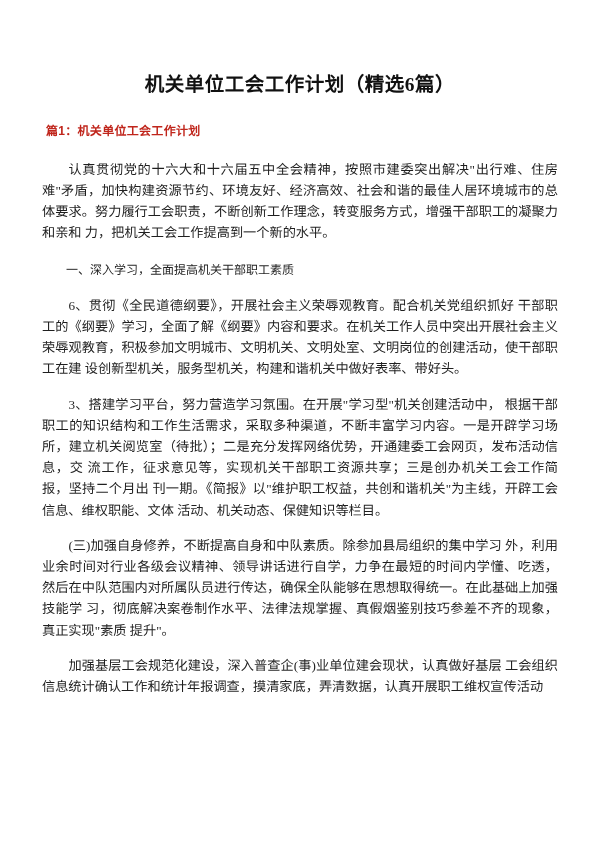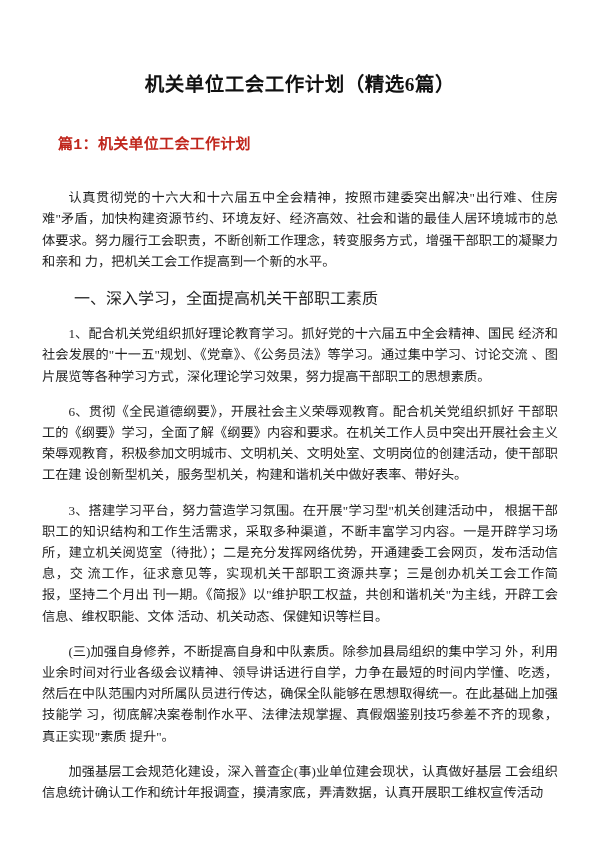--- a/index.html
+++ b/index.html
@@ -35,64 +35,63 @@
     padding-top: 72px;
     text-align: center;
     font-size: 19.5px;
     font-weight: bold;
     letter-spacing: 0.5px;
     line-height: 1.3;
     color: #111111;
     font-family: "Liberation Serif", "DejaVu Serif", serif;
   }
   .section-heading {
-    margin: 16px;
+    margin: 4px;
     padding-top: 22px;
-    font-size: 15px;
+    font-size: 12px;
     font-weight: bold;
     line-height: 1.45;
     letter-spacing: 0.3px;
     color: #c0261c;
-    font-family: Liberation Mono, monospace;
+    font-family: Liberation Sans, sans-serif;
   }
   p.para {
     margin: 0;
     padding-top: 14px;
     font-size: 13.2px;
     line-height: 21.2px;
     text-align: justify;
     text-justify: inter-ideograph;
     text-indent: 2em;
     color: #1f1f1f;
     word-break: break-all;
   }
   .heading-line {
     margin: 0;
     padding-top: 16px;
-    font-size: 16px;
+    font-size: 12px;
     line-height: 21.2px;
     text-indent: 2em;
     color: #1f1f1f;
   }
 </style>
 </head>
 <body>
 
 <div class="page">
   <div class="doc-body">
 
     <h1 class="doc-title">机关单位工会工作计划（精选6篇）</h1>
 
     <h2 class="section-heading" style="color: rgb(192, 38, 28);">篇1：机关单位工会工作计划</h2>
 
     <p class="para">认真贯彻党的十六大和十六届五中全会精神，按照市建委突出解决"出行难、住房难"矛盾，加快构建资源节约、环境友好、经济高效、社会和谐的最佳人居环境城市的总 体要求。努力履行工会职责，不断创新工作理念，转变服务方式，增强干部职工的凝聚力和亲和 力，把机关工会工作提高到一个新的水平。</p>
 
     <p class="heading-line">一、深入学习，全面提高机关干部职工素质</p>
 
-    <p class="para">1、配合机关党组织抓好理论教育学习。抓好党的十六届五中全会精神、国民 经济和社会发展的"十一五"规划、《党章》、《公务员法》等学习。通过集中学习、讨论交流 、图片展览等各种学习方式，深化理论学习效果，努力提高干部职工的思想素质。</p>
 
 
     <p class="para">6、贯彻《全民道德纲要》，开展社会主义荣辱观教育。配合机关党组织抓好 干部职工的《纲要》学习，全面了解《纲要》内容和要求。在机关工作人员中突出开展社会主义 荣辱观教育，积极参加文明城市、文明机关、文明处室、文明岗位的创建活动，使干部职工在建 设创新型机关，服务型机关，构建和谐机关中做好表率、带好头。</p>
 
     <p class="para">3、搭建学习平台，努力营造学习氛围。在开展"学习型"机关创建活动中， 根据干部职工的知识结构和工作生活需求，采取多种渠道，不断丰富学习内容。一是开辟学习场 所，建立机关阅览室（待批）；二是充分发挥网络优势，开通建委工会网页，发布活动信息，交 流工作，征求意见等，实现机关干部职工资源共享；三是创办机关工会工作简报，坚持二个月出 刊一期。《简报》以"维护职工权益，共创和谐机关"为主线，开辟工会信息、维权职能、文体 活动、机关动态、保健知识等栏目。</p>
 
     <p class="para">(三)加强自身修养，不断提高自身和中队素质。除参加县局组织的集中学习 外，利用业余时间对行业各级会议精神、领导讲话进行自学，力争在最短的时间内学懂、吃透， 然后在中队范围内对所属队员进行传达，确保全队能够在思想取得统一。在此基础上加强技能学 习，彻底解决案卷制作水平、法律法规掌握、真假烟鉴别技巧参差不齐的现象，真正实现"素质 提升"。</p>
 
     <p class="para">加强基层工会规范化建设，深入普查企(事)业单位建会现状，认真做好基层 工会组织信息统计确认工作和统计年报调查，摸清家底，弄清数据，认真开展职工维权宣传活动</p>
 

